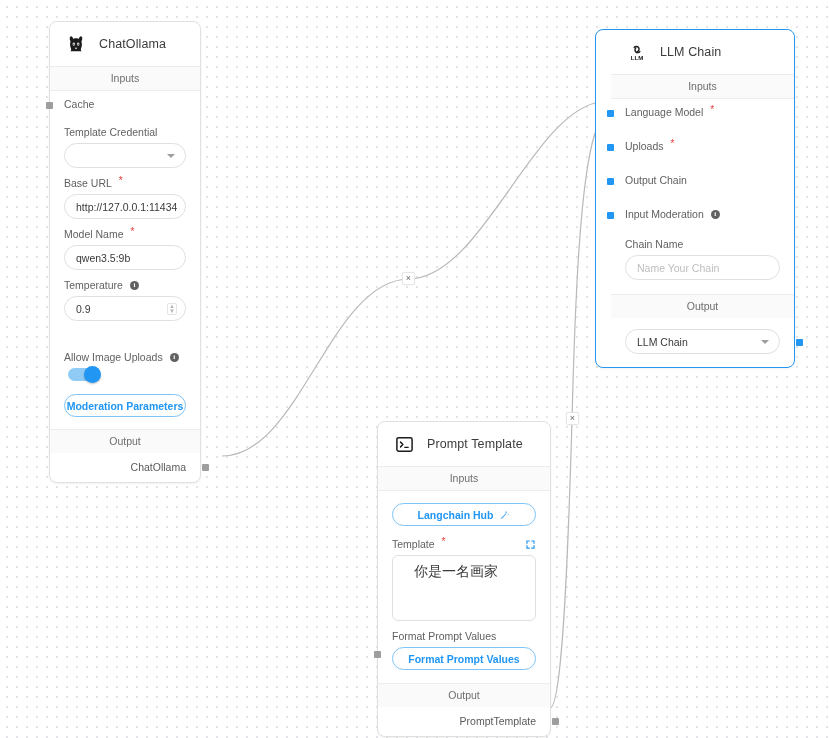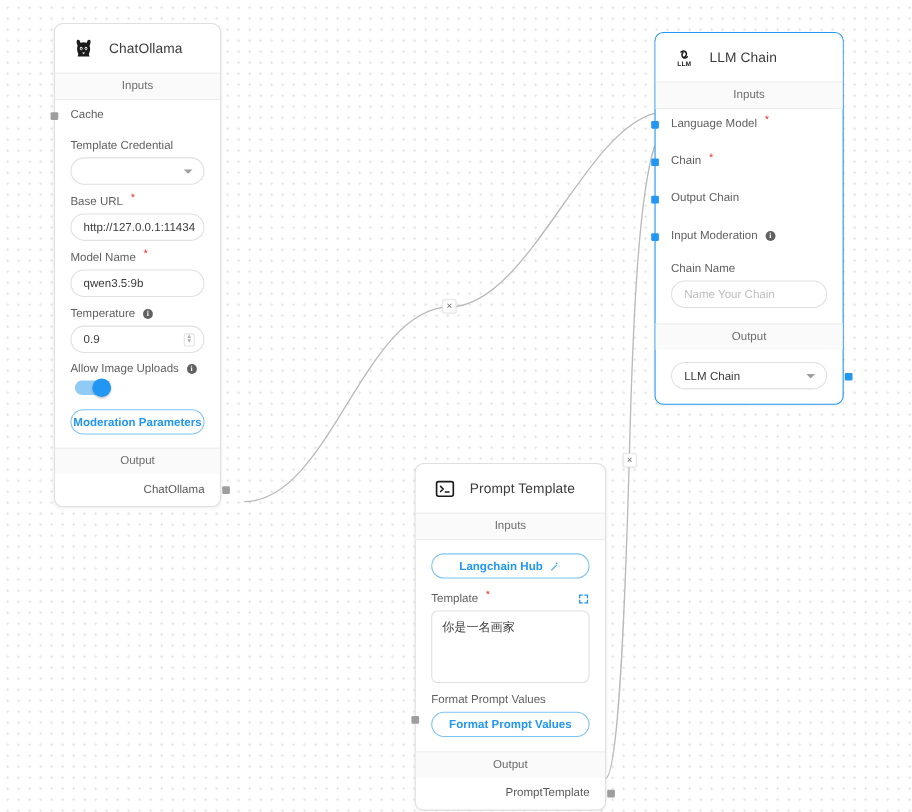--- a/index.html
+++ b/index.html
@@ -121,23 +121,23 @@
     display: flex; align-items: center; justify-content: center;
     gap: 6px;
     cursor: pointer;
   }
   .textarea-box {
     width: 100%;
     height: 66px;
     border: 1px solid #e0e0e0;
     border-radius: 6px;
     background: #fff;
-    font-size: 11px;
+    font-size: 14px;
     color: #3a3a3a;
-    padding: 7px 9px;
+    padding: 7px 21px;
     overflow: hidden;
   }
   .info-dot {
     width: 9px; height: 9px; border-radius: 50%;
     background: #616161;
     color: #fff; font-size: 7px; line-height: 9px;
     text-align: center; font-weight: bold;
     display: inline-block;
     font-family: "Liberation Serif", serif;
   }
@@ -265,21 +265,21 @@
         <span class="info-dot">i</span>
       </div>
       <div class="input-box">
         <span>0.9</span>
         <span class="spinner">
           <span>▲</span>
           <span>▼</span>
         </span>
       </div>
 
-      <div class="field-label" style="margin-top:8px;">
+      <div class="field-label" style="margin-top:30px;">
         <span>Allow Image Uploads</span>
         <span class="info-dot">i</span>
       </div>
       <div class="toggle">
         <span class="knob"></span>
       </div>
 
       <div style="height:11px;"></div>
       <div class="outline-btn">
         <span>Moderation Parameters</span>
@@ -288,21 +288,21 @@
     </div>
 
     <div class="section-band out">Output</div>
 
     <div class="out-row">
       <span>ChatOllama</span>
       <span class="port grey right" style="top:11px; right:-9px;"></span>
     </div>
   </div>
 
-  <div class="node selected" style="left:595px; top:29px; width:172px;">
+  <div class="node selected" style="left:595px; top:29px; width:200px;padding-left:15px;">
 
     <div class="node-header">
       <span class="node-icon">
         <svg viewBox="0 0 24 24" width="20" height="20">
           <g fill="none" stroke="#1b1b1b" stroke-width="1.7" stroke-linecap="round">
             <path d="M8.6 6.4a3.3 3.3 0 1 1 4.7 4.6l-1.6 1.6"></path>
             <path d="M15.4 11.6a3.3 3.3 0 1 1-4.7-4.6"></path>
           </g>
           <text x="12" y="22" font-size="7.3" font-weight="bold" text-anchor="middle" fill="#1b1b1b" font-family="Liberation Sans, sans-serif">LLM</text>
         </svg>
@@ -318,21 +318,21 @@
         <span class="port blue left" style="top:11px; left:-18px;"></span>
         <div class="anchor-label">
           <span>Language Model</span>
           <span class="req">*</span>
         </div>
       </div>
 
       <div class="row" style="margin-top:8px;">
         <span class="port blue left" style="top:11px; left:-18px;"></span>
         <div class="anchor-label">
-          <span>Chain</span>
+          <span>Uploads</span>
           <span class="req">*</span>
         </div>
       </div>
 
       <div class="row" style="margin-top:8px;">
         <span class="port blue left" style="top:11px; left:-18px;"></span>
         <div class="anchor-label">Output Chain</div>
       </div>
 
       <div class="row" style="margin-top:8px;">

